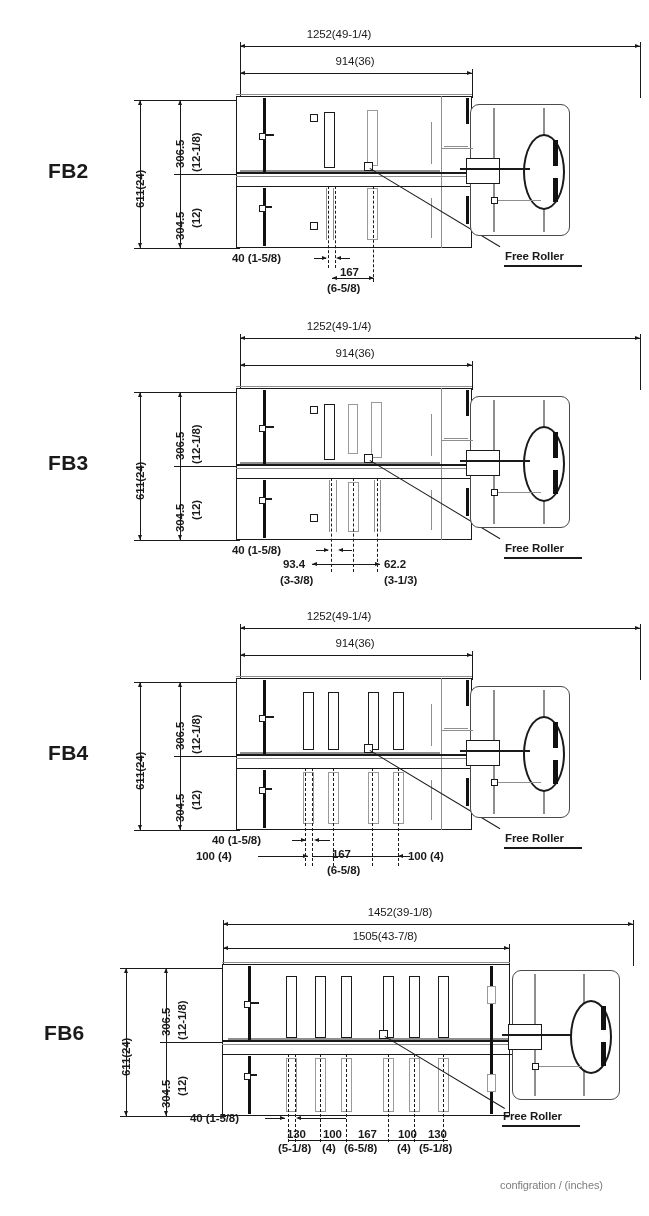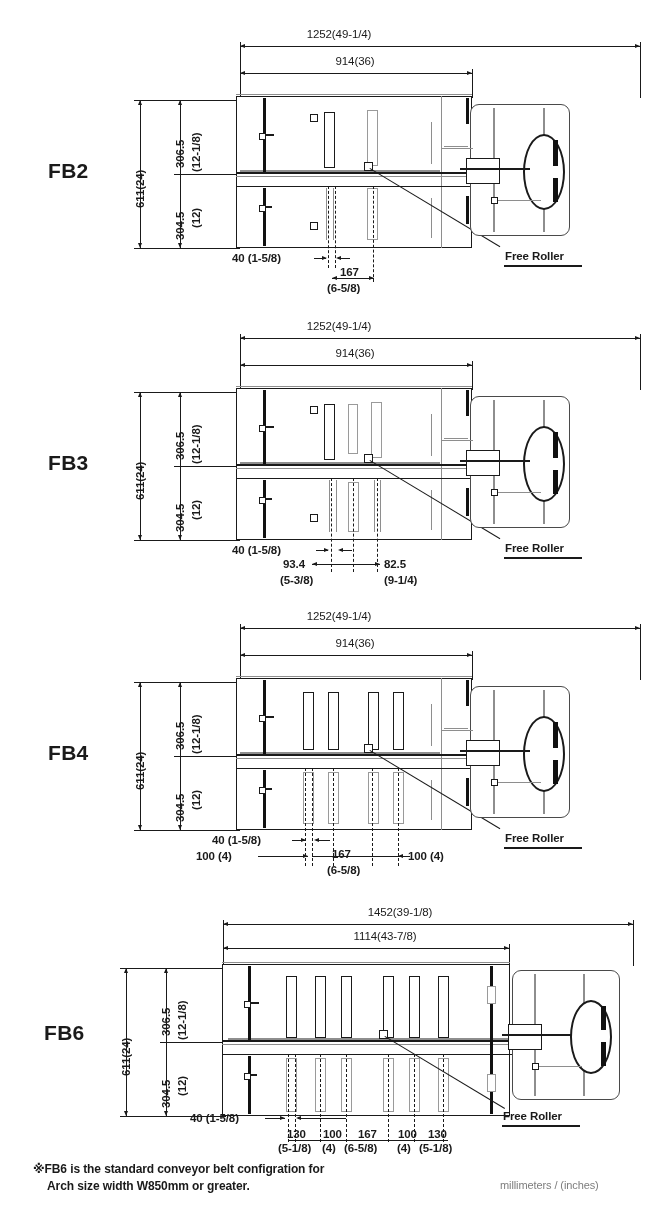--- a/index.html
+++ b/index.html
@@ -230,26 +230,26 @@
     <div class="box" style="left:491px;top:197px;width:7px;height:7px;"></div>
     <div class="ln gl hl" style="left:441px;top:148px;width:32px;"></div>
 
     <div class="t tb" style="left:232px;top:252px;">40 (1-5/8)</div>
     <div class="ln hl" style="left:316px;top:258px;width:12px;"></div>
     <div class="ah ah-r" style="left:324px;top:255.5px;"></div>
     <div class="ln hl" style="left:340px;top:258px;width:12px;"></div>
     <div class="ah ah-l" style="left:338px;top:255.5px;"></div>
 
     <div class="t tb" style="left:283px;top:266px;">93.4</div>
-    <div class="t tb" style="left:280px;top:282px;">(5-3/8)</div>
+    <div class="t tb" style="left:280px;top:282px;">(3-3/8)</div>
     <div class="ln hl" style="left:312px;top:272px;width:68px;"></div>
     <div class="ah ah-l" style="left:312px;top:269.5px;"></div>
     <div class="ah ah-r" style="left:375px;top:269.5px;"></div>
-    <div class="t tb" style="left:384px;top:266px;">82.5</div>
-    <div class="t tb" style="left:384px;top:282px;">(9-1/4)</div>
+    <div class="t tb" style="left:384px;top:266px;">62.2</div>
+    <div class="t tb" style="left:384px;top:282px;">(3-1/3)</div>
   </div>
 
   <div class="abs" style="left:0;top:582px;width:649px;height:310px;">
     <div class="t big" style="left:48px;top:160px;">FB4</div>
 
     <div class="t" style="left:339px;top:28px;transform:translateX(-50%);">1252(49-1/4)</div>
     <div class="ln hl" style="left:240px;top:46px;width:400px;"></div>
     <div class="ah ah-l" style="left:240px;top:43.5px;"></div>
     <div class="ah ah-r" style="left:635px;top:43.5px;"></div>
     <div class="ln vl" style="left:240px;top:42px;height:56px;"></div>
@@ -346,21 +346,21 @@
   <div class="abs" style="left:0;top:888px;width:649px;height:270px;">
     <div class="t big" style="left:44px;top:134px;">FB6</div>
 
     <div class="t" style="left:400px;top:18px;transform:translateX(-50%);">1452(39-1/8)</div>
     <div class="ln hl" style="left:223px;top:36px;width:410px;"></div>
     <div class="ah ah-l" style="left:223px;top:33.5px;"></div>
     <div class="ah ah-r" style="left:628px;top:33.5px;"></div>
     <div class="ln vl" style="left:223px;top:32px;height:46px;"></div>
     <div class="ln vl" style="left:633px;top:32px;height:46px;"></div>
 
-    <div class="t" style="left:385px;top:42px;transform:translateX(-50%);">1114(43-7/8)</div>
+    <div class="t" style="left:385px;top:42px;transform:translateX(-50%);">1505(43-7/8)</div>
     <div class="ln hl" style="left:223px;top:60px;width:286px;"></div>
     <div class="ah ah-l" style="left:223px;top:57.5px;"></div>
     <div class="ah ah-r" style="left:504px;top:57.5px;"></div>
     <div class="ln vl" style="left:509px;top:56px;height:22px;"></div>
 
     <div class="ln vl" style="left:126px;top:80px;height:148px;"></div>
     <div class="ah ah-u" style="left:123.5px;top:80px;"></div>
     <div class="ah ah-d" style="left:123.5px;top:223px;"></div>
     <div class="ln hl" style="left:120px;top:80px;width:106px;"></div>
     <div class="ln hl" style="left:120px;top:228px;width:106px;"></div>
@@ -438,17 +438,15 @@
     <div class="t tb" style="left:398px;top:240px;">100</div>
     <div class="t tb" style="left:428px;top:240px;">130</div>
     <div class="ln hl" style="left:288px;top:252px;width:160px;"></div>
     <div class="t tb" style="left:278px;top:254px;">(5-1/8)</div>
     <div class="t tb" style="left:322px;top:254px;">(4)</div>
     <div class="t tb" style="left:344px;top:254px;">(6-5/8)</div>
     <div class="t tb" style="left:397px;top:254px;">(4)</div>
     <div class="t tb" style="left:419px;top:254px;">(5-1/8)</div>
   </div>
 
-  <div class="t note" style="left:33px;top:1161px;">※FB6 is the standard conveyor belt configration for</div>
-  <div class="t note" style="left:47px;top:1178px;">Arch size width W850mm or greater.</div>
-  <div class="t gray small" style="left:500px;top:1180px;">millimeters / (inches)</div>
+  <div class="t gray small" style="left:500px;top:1180px;">configration / (inches)</div>
 
 </div>
 
 </body></html>

